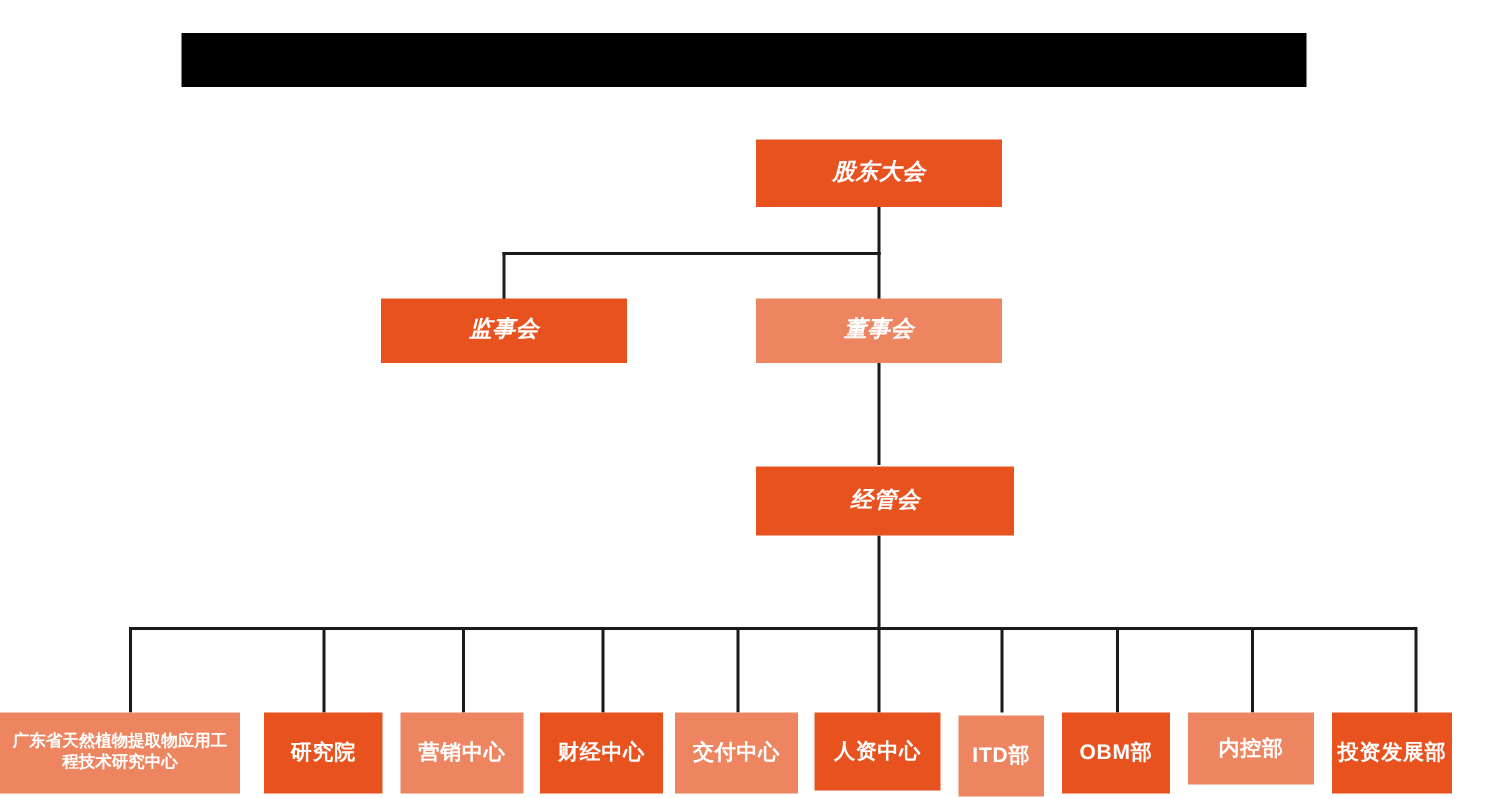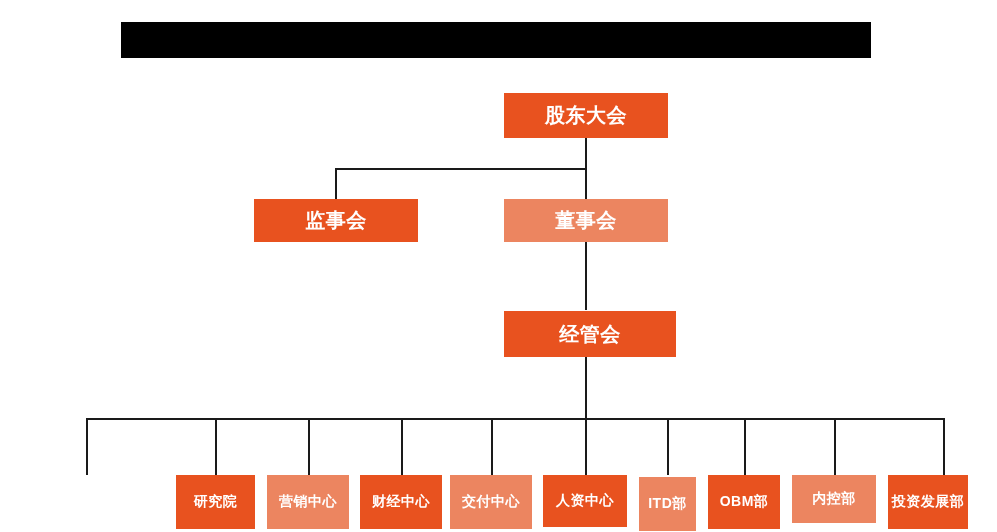--- a/index.html
+++ b/index.html
@@ -36,21 +36,21 @@
     text-align: center;
     color: #ffffff;
     font-weight: bold;
     line-height: 1.25;
     letter-spacing: 0.5px;
     user-select: none;
   }
   .node.primary   { background: #E8521F; }
   .node.secondary { background: #EC8560; }
 
-  .node-lg { font-size: 20px; }
+  .node-lg { font-size: 15px; font-style: italic; }
   .node-sm { font-size: 14px; }
   .node-xs { font-size: 11px; letter-spacing: 0px; padding: 0 4px; }
 
   
   .line {
     position: absolute;
     background: #1a1a1a;
   }
   .line.v { width: 2px; }
   .line.h { height: 2px; }
@@ -88,20 +88,21 @@
   <div class="line v" style="left:943px; top:418px; height:57px;"></div>
 
   <div class="node primary node-lg" style="left:504px; top:93px; width:164px; height:45px;">股东大会</div>
 
   <div class="node secondary node-lg" style="left:504px; top:199px; width:164px; height:43px;">董事会</div>
 
   <div class="node primary node-lg" style="left:254px; top:199px; width:164px; height:43px;">监事会</div>
 
   <div class="node primary node-lg" style="left:504px; top:311px; width:172px; height:46px;">经管会</div>
 
+  <div class="node secondary node-xs" style="left:0px; top:475px; width:160px; height:54px;">广东省天然植物提取物应用工程技术研究中心</div>
 
   <div class="node primary node-sm" style="left:176px; top:475px; width:79px; height:54px;">研究院</div>
 
   <div class="node secondary node-sm" style="left:267px; top:475px; width:82px; height:54px;">营销中心</div>
 
   <div class="node primary node-sm" style="left:360px; top:475px; width:82px; height:54px;">财经中心</div>
 
   <div class="node secondary node-sm" style="left:450px; top:475px; width:82px; height:54px;">交付中心</div>
 
   <div class="node primary node-sm" style="left:543px; top:475px; width:84px; height:52px;">人资中心</div>

